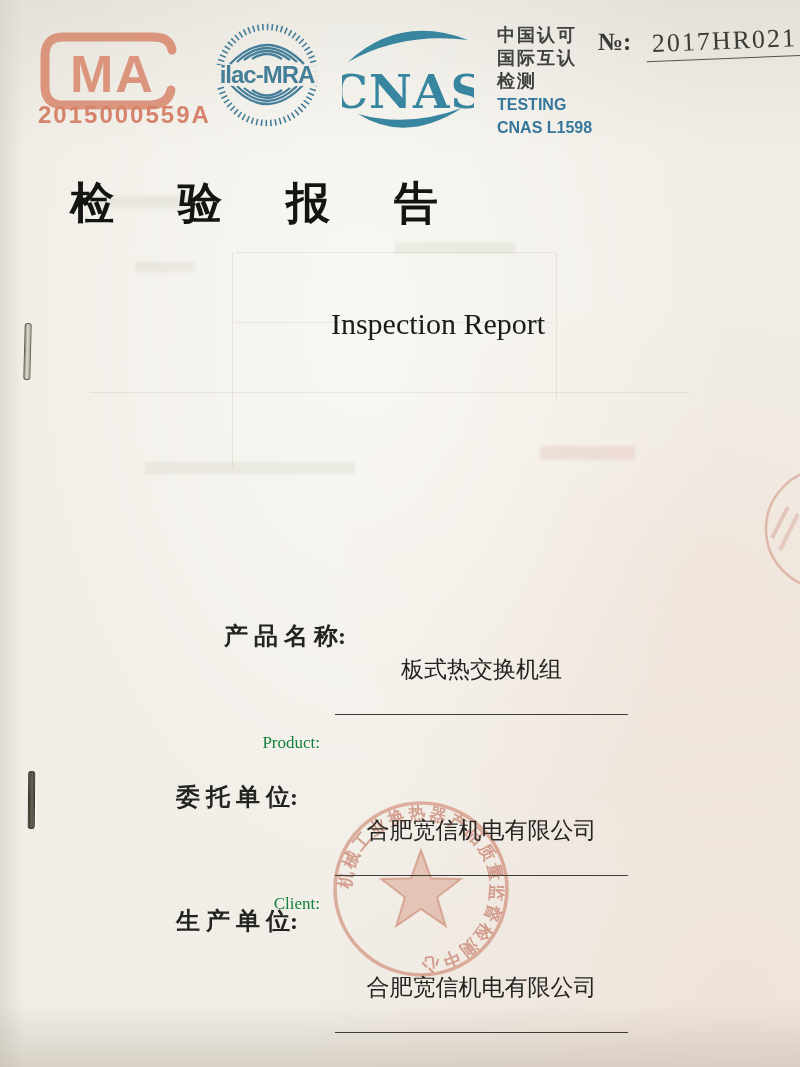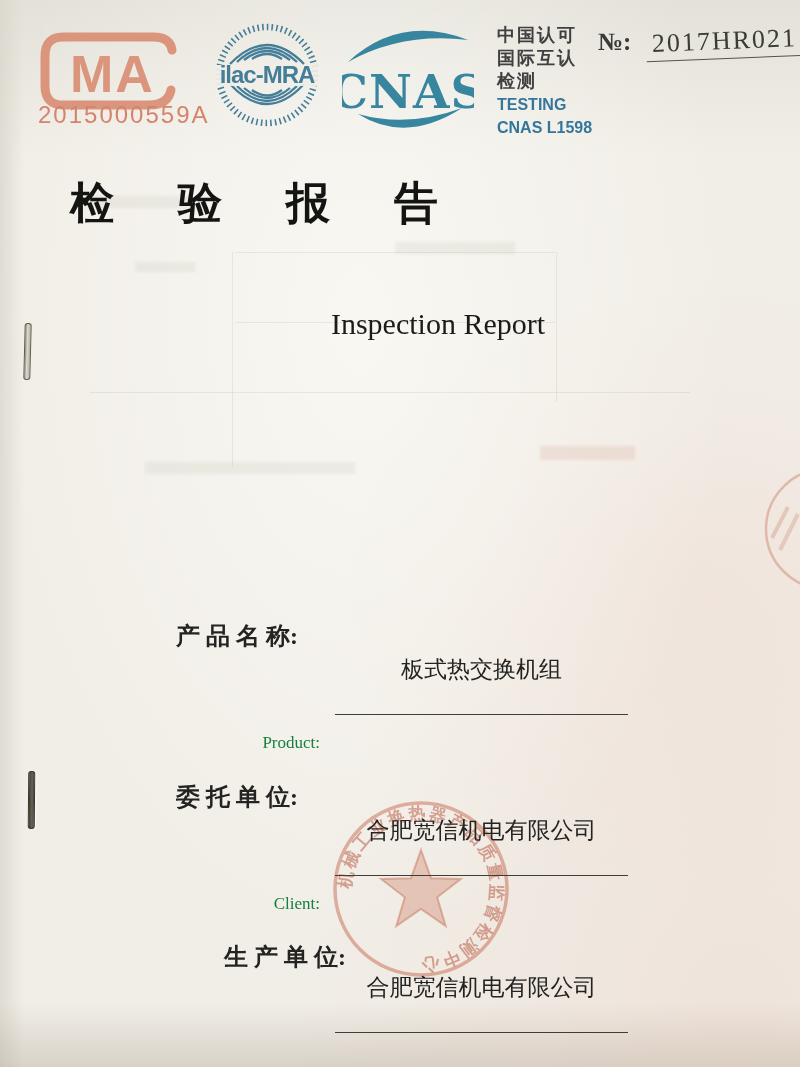--- a/index.html
+++ b/index.html
@@ -14,21 +14,21 @@
       linear-gradient(180deg, rgba(216,214,204,0.55) 0%, rgba(216,214,204,0) 14.5%, rgba(216,214,204,0) 15%),
       linear-gradient(90deg, rgba(175,170,155,0.28) 0%, rgba(175,170,155,0) 3%),
       linear-gradient(0deg, rgba(185,175,160,0.45) 0%, rgba(185,175,160,0) 6%);
   }
   .abs{position:absolute;}
   .serif{font-family:"Liberation Serif","DejaVu Serif",serif;}
   .sans{font-family:"Liberation Sans","DejaVu Sans",sans-serif;}
   
   .stampgraphic{opacity:.88;filter:blur(.3px);}
   .cma-number{left:38px;top:101px;width:140px;text-align:center;font-size:24px;
-    letter-spacing:2px;color:#d5846b;font-weight:normal;}
+    letter-spacing:2px;color:#d5846b;font-weight:bold;}
   .accred-line-cn{font-size:18px;font-weight:600;color:#404040;letter-spacing:2px;}
   .accred-line-en{font-size:16px;font-weight:700;color:#35769b;
     font-family:"Liberation Sans","DejaVu Sans",sans-serif;}
   
   .repno-label{left:598px;top:28px;font-size:25px;font-weight:700;color:#3a3a36;}
   .repno-value{left:646px;top:26px;font-size:26px;color:#3b3b37;letter-spacing:2px;
     border-bottom:1.6px solid #55534d;padding:0 10px 2px 6px;transform:rotate(-2.4deg);}
   
   .title-cn{left:0;top:174px;width:800px;text-align:left;font-size:44px;font-weight:600;
     letter-spacing:64px;padding-left:70px;box-sizing:border-box;color:#141412;}
@@ -103,31 +103,31 @@
   <div class="accred-line-en">TESTING</div>
   <div class="accred-line-en">CNAS L1598</div>
 </div>
 
 <div class="abs serif repno-label">№:</div>
 <div class="abs serif repno-value">2017HR021</div>
 
 <div class="abs serif title-cn txt">检验报告</div>
 <div class="abs serif title-en txt">Inspection Report</div>
 
-<div class="abs f-label txt" style="top:527px;">产 品 名 称:</div>
+<div class="abs f-label txt" style="top:527px;text-align:right;">产 品 名 称:</div>
 <div class="abs f-value txt" style="top:529px;">板式热交换机组</div>
 <div class="abs f-line txt" style="top:558px;"></div>
 <div class="abs f-sub txt" style="top:576px;">Product:</div>
 
 <div class="abs f-label txt" style="top:604px;">委 托 单 位:</div>
 <div class="abs f-value txt" style="top:606px;">合肥宽信机电有限公司</div>
 <div class="abs f-line txt" style="top:635px;"></div>
 <div class="abs f-sub txt" style="top:653px;">Client:</div>
 
-<div class="abs f-label txt" style="top:680px;text-align:right;">生 产 单 位:</div>
+<div class="abs f-label txt" style="top:644px;">生 产 单 位:</div>
 <div class="abs f-value txt" style="top:679px;">合肥宽信机电有限公司</div>
 <div class="abs f-line txt" style="top:708px;"></div>
 
 <svg class="abs seal-main" width="186" height="186" viewBox="0 0 186 186">
   <defs>
     <path id="sealArc" d="M 93 93 m -70 0 a 70 70 0 1 1 140 0 a 70 70 0 1 1 -140 0"></path>
   </defs>
   <circle cx="93" cy="93" r="86" fill="none" stroke="rgba(201,90,60,0.5)" stroke-width="3.5"></circle>
   <polygon points="93,54 103,82.2 132.9,83 109.2,101.3 117.7,130 93,113 68.3,130 76.8,101.3 53.1,83 83,82.2" fill="rgba(205,95,65,0.32)" stroke="rgba(200,90,60,0.45)" stroke-width="2"></polygon>
   <text font-size="17" letter-spacing="2.5" fill="rgba(185,72,45,0.55)" font-weight="600">

